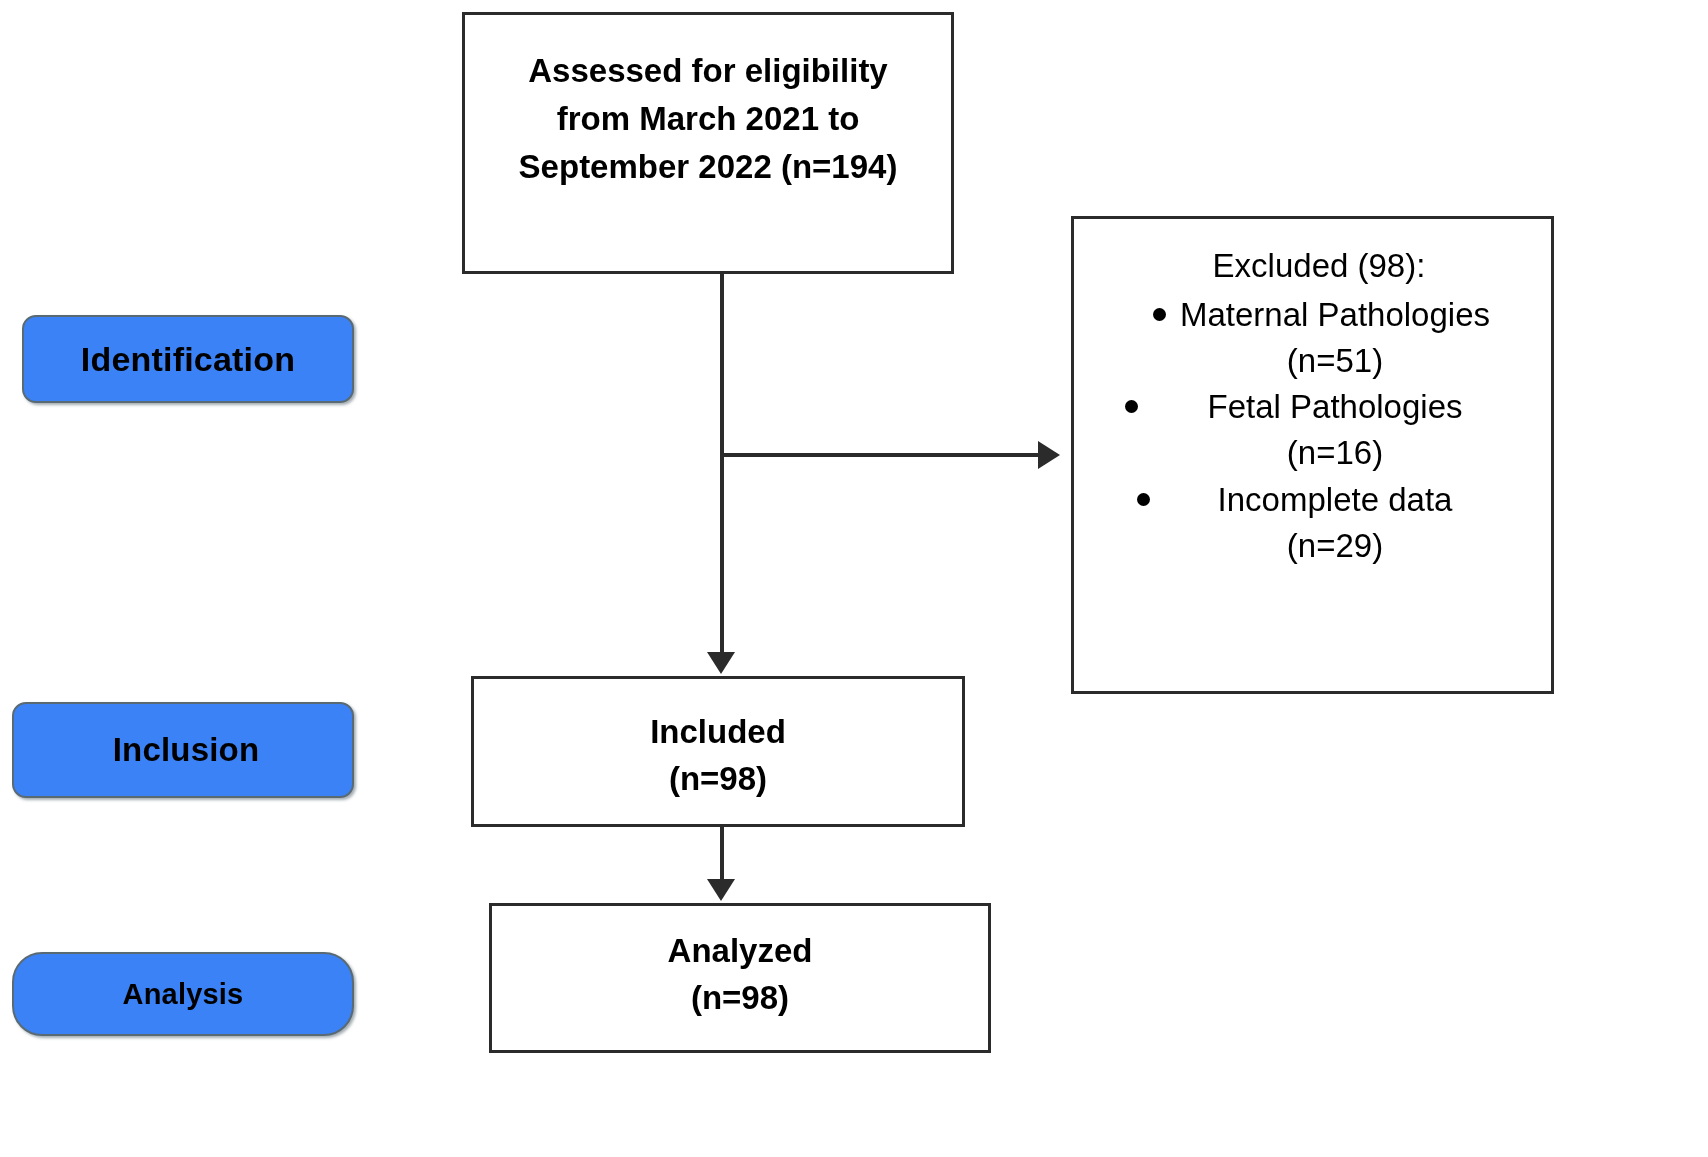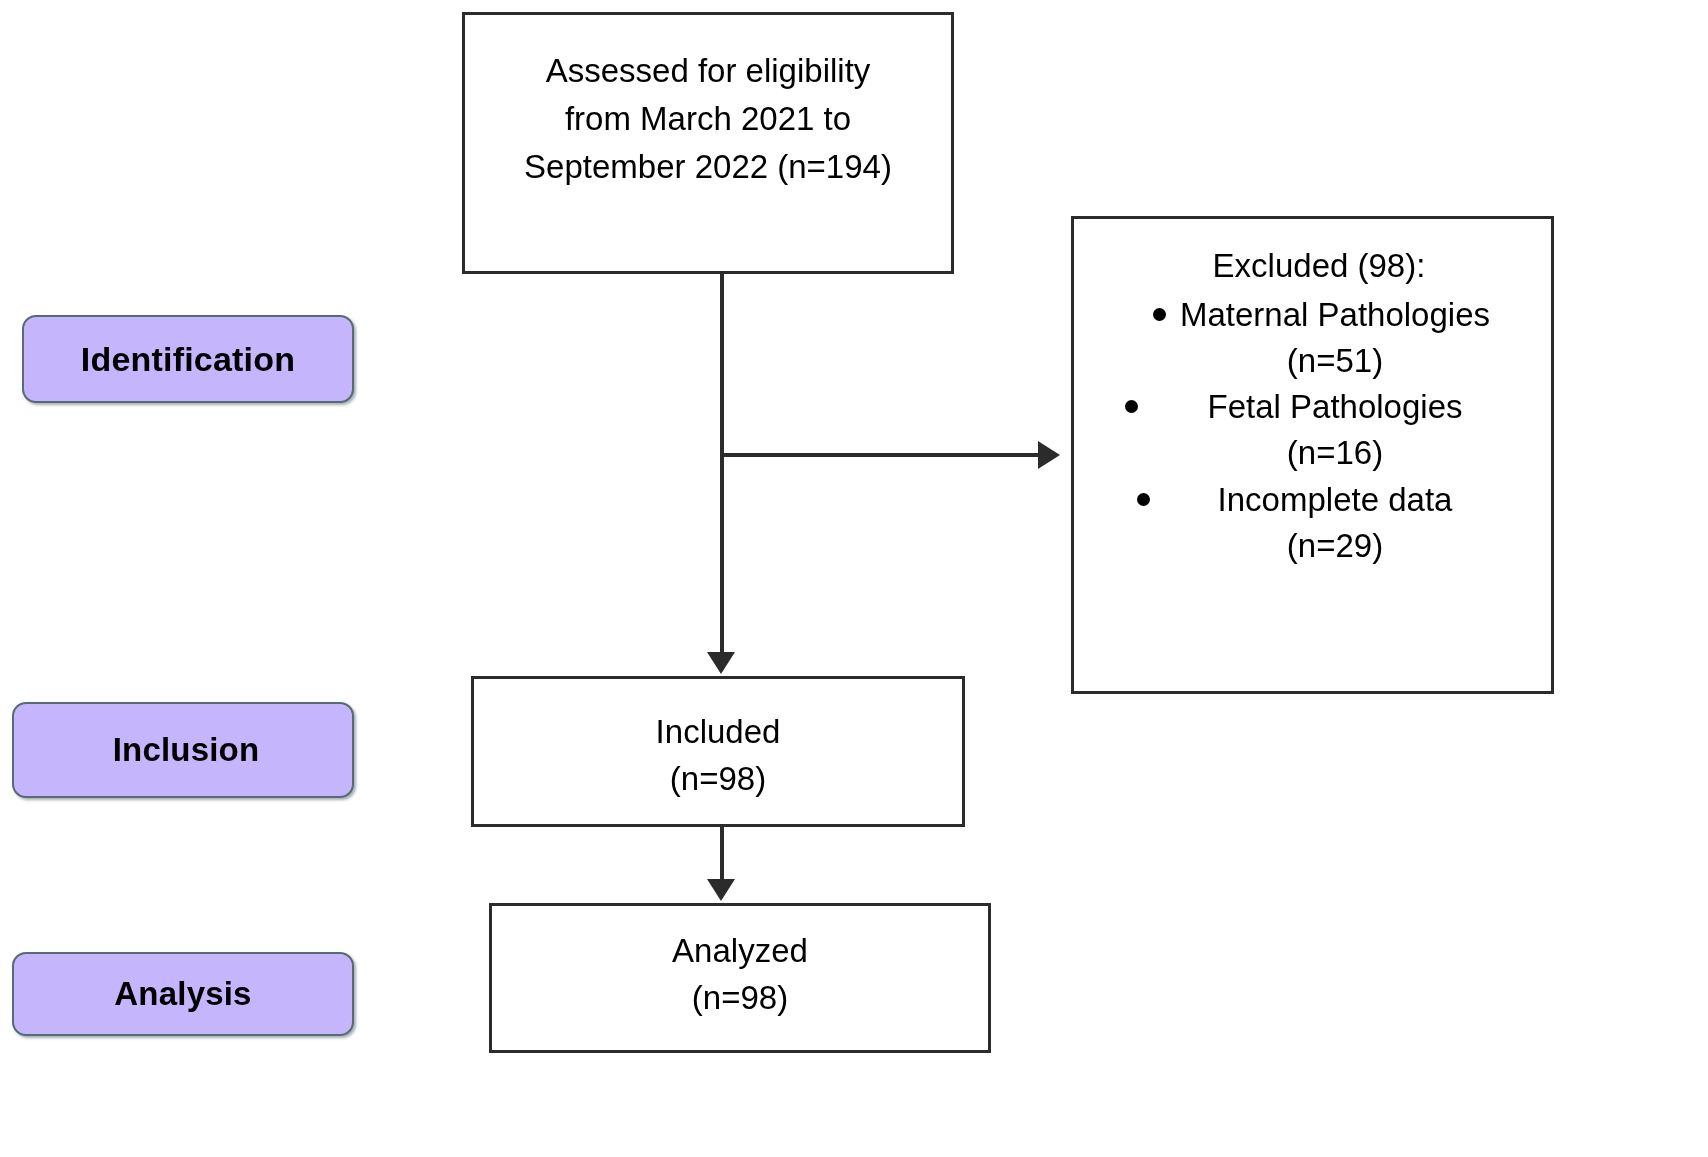--- a/index.html
+++ b/index.html
@@ -17,21 +17,21 @@
     width: 1708px;
     height: 1157px;
     background: #ffffff;
     overflow: hidden;
   }
 
   
   .stage-chip {
     position: absolute;
     box-sizing: border-box;
-    background: #c4b5fd;
+    background: #3b82f6;
     border: 2px solid #5a6a73;
     border-radius: 14px;
     display: flex;
     align-items: center;
     justify-content: center;
     font-weight: bold;
     color: #000000;
     box-shadow: 2px 2px 3px rgba(90,106,115,0.55);
     letter-spacing: 0.2px;
     text-align: center;
@@ -50,34 +50,36 @@
     width: 342px;
     height: 96px;
     font-size: 33px;
     padding-left: 6px;
   }
   #stage-analysis {
     left: 12px;
     top: 952px;
     width: 342px;
     height: 84px;
-    font-size: 33px;
+    font-size: 29px;
+    border-radius: 30px;
   }
 
   
   .proc-box {
     position: absolute;
     box-sizing: border-box;
     background: #ffffff;
     border: 3px solid #2b2b2b;
     display: flex;
     flex-direction: column;
     align-items: center;
     justify-content: flex-start;
     color: #000000;
+    font-weight: bold;
   }
 
   #box-assessed {
     left: 462px;
     top: 12px;
     width: 492px;
     height: 262px;
     padding-top: 32px;
   }
   #box-assessed .proc-line {

